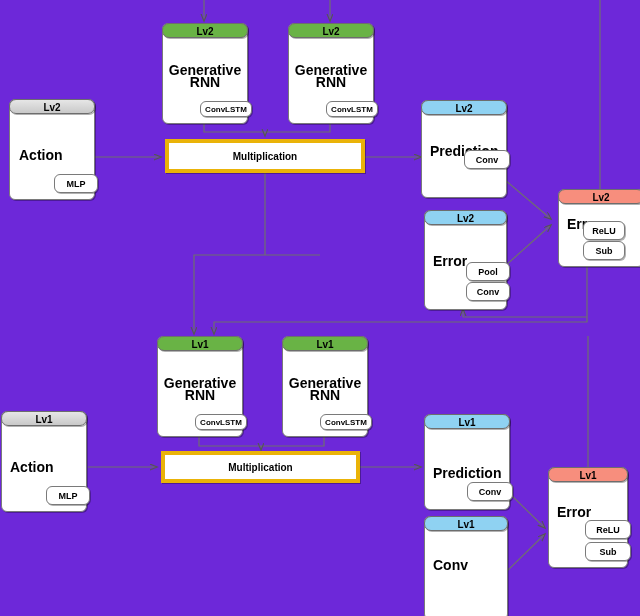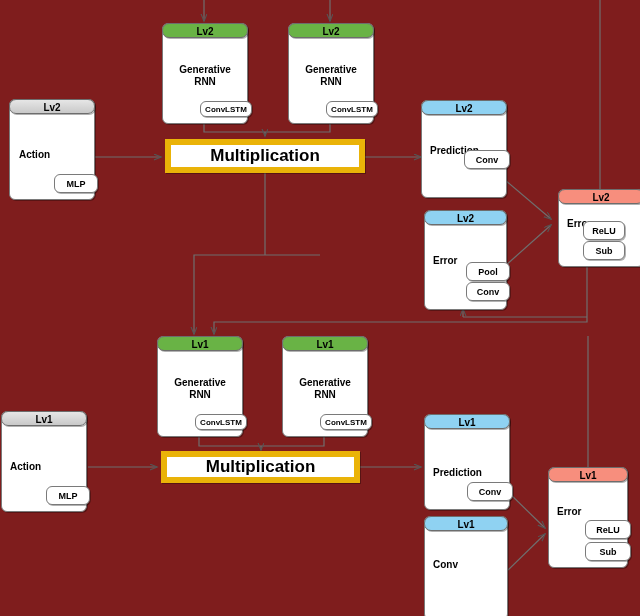--- a/index.html
+++ b/index.html
@@ -4,21 +4,21 @@
 <style>
   html,body{margin:0;padding:0;background:#ffffff;}
   body{
     font-family:"Liberation Sans", sans-serif;
     -webkit-font-smoothing:antialiased;
   }
   #canvas{
     position:relative;
     width:640px;height:616px;
     overflow:hidden;
-    background:#7f1d1d;
+    background:#6d28d9;
   }
   svg#wires{
     position:absolute;left:0;top:0;width:640px;height:616px;
     pointer-events:none;
   }
   
   .module{
     position:absolute;
     box-sizing:border-box;
     background:#ffffff;
@@ -41,21 +41,21 @@
     box-shadow:1px 1px 0 rgba(0,0,0,0.30);
   }
   .hdr.green{background:#69b345;}
   .hdr.blue{background:#8fd2f2;}
   .hdr.red{background:#f78e7d;}
   .hdr.gray{background:linear-gradient(180deg,#e6e6e6,#c9c9c9);}
   .module .title{
     position:absolute;
     left:0;right:0;
     text-align:center;
-    font-size:10px;
+    font-size:14px;
     font-weight:bold;
     color:#000;
     line-height:12px;
     white-space:pre-line;
   }
   .badge{
     position:absolute;
     box-sizing:border-box;
     background:#ffffff;
     border:1px solid #7a7a7a;
@@ -67,24 +67,24 @@
     text-align:left;
     white-space:nowrap;
     display:flex;align-items:center;justify-content:center;
   }
   .badge.tight{font-size:8px;}
   
   .mult{
     position:absolute;
     box-sizing:border-box;
     background:#ffffff;
-    border:6px solid #eab308;
+    border:4px solid #eab308;
     box-shadow:1px 1px 0 rgba(0,0,0,0.30);
     display:flex;align-items:center;justify-content:center;
-    font-size:17px;
+    font-size:10px;
     font-weight:bold;
     color:#000;
   }
 </style>
 </head>
 <body>
 
 <div id="canvas">
 
   <svg id="wires" viewBox="0 0 640 616">

